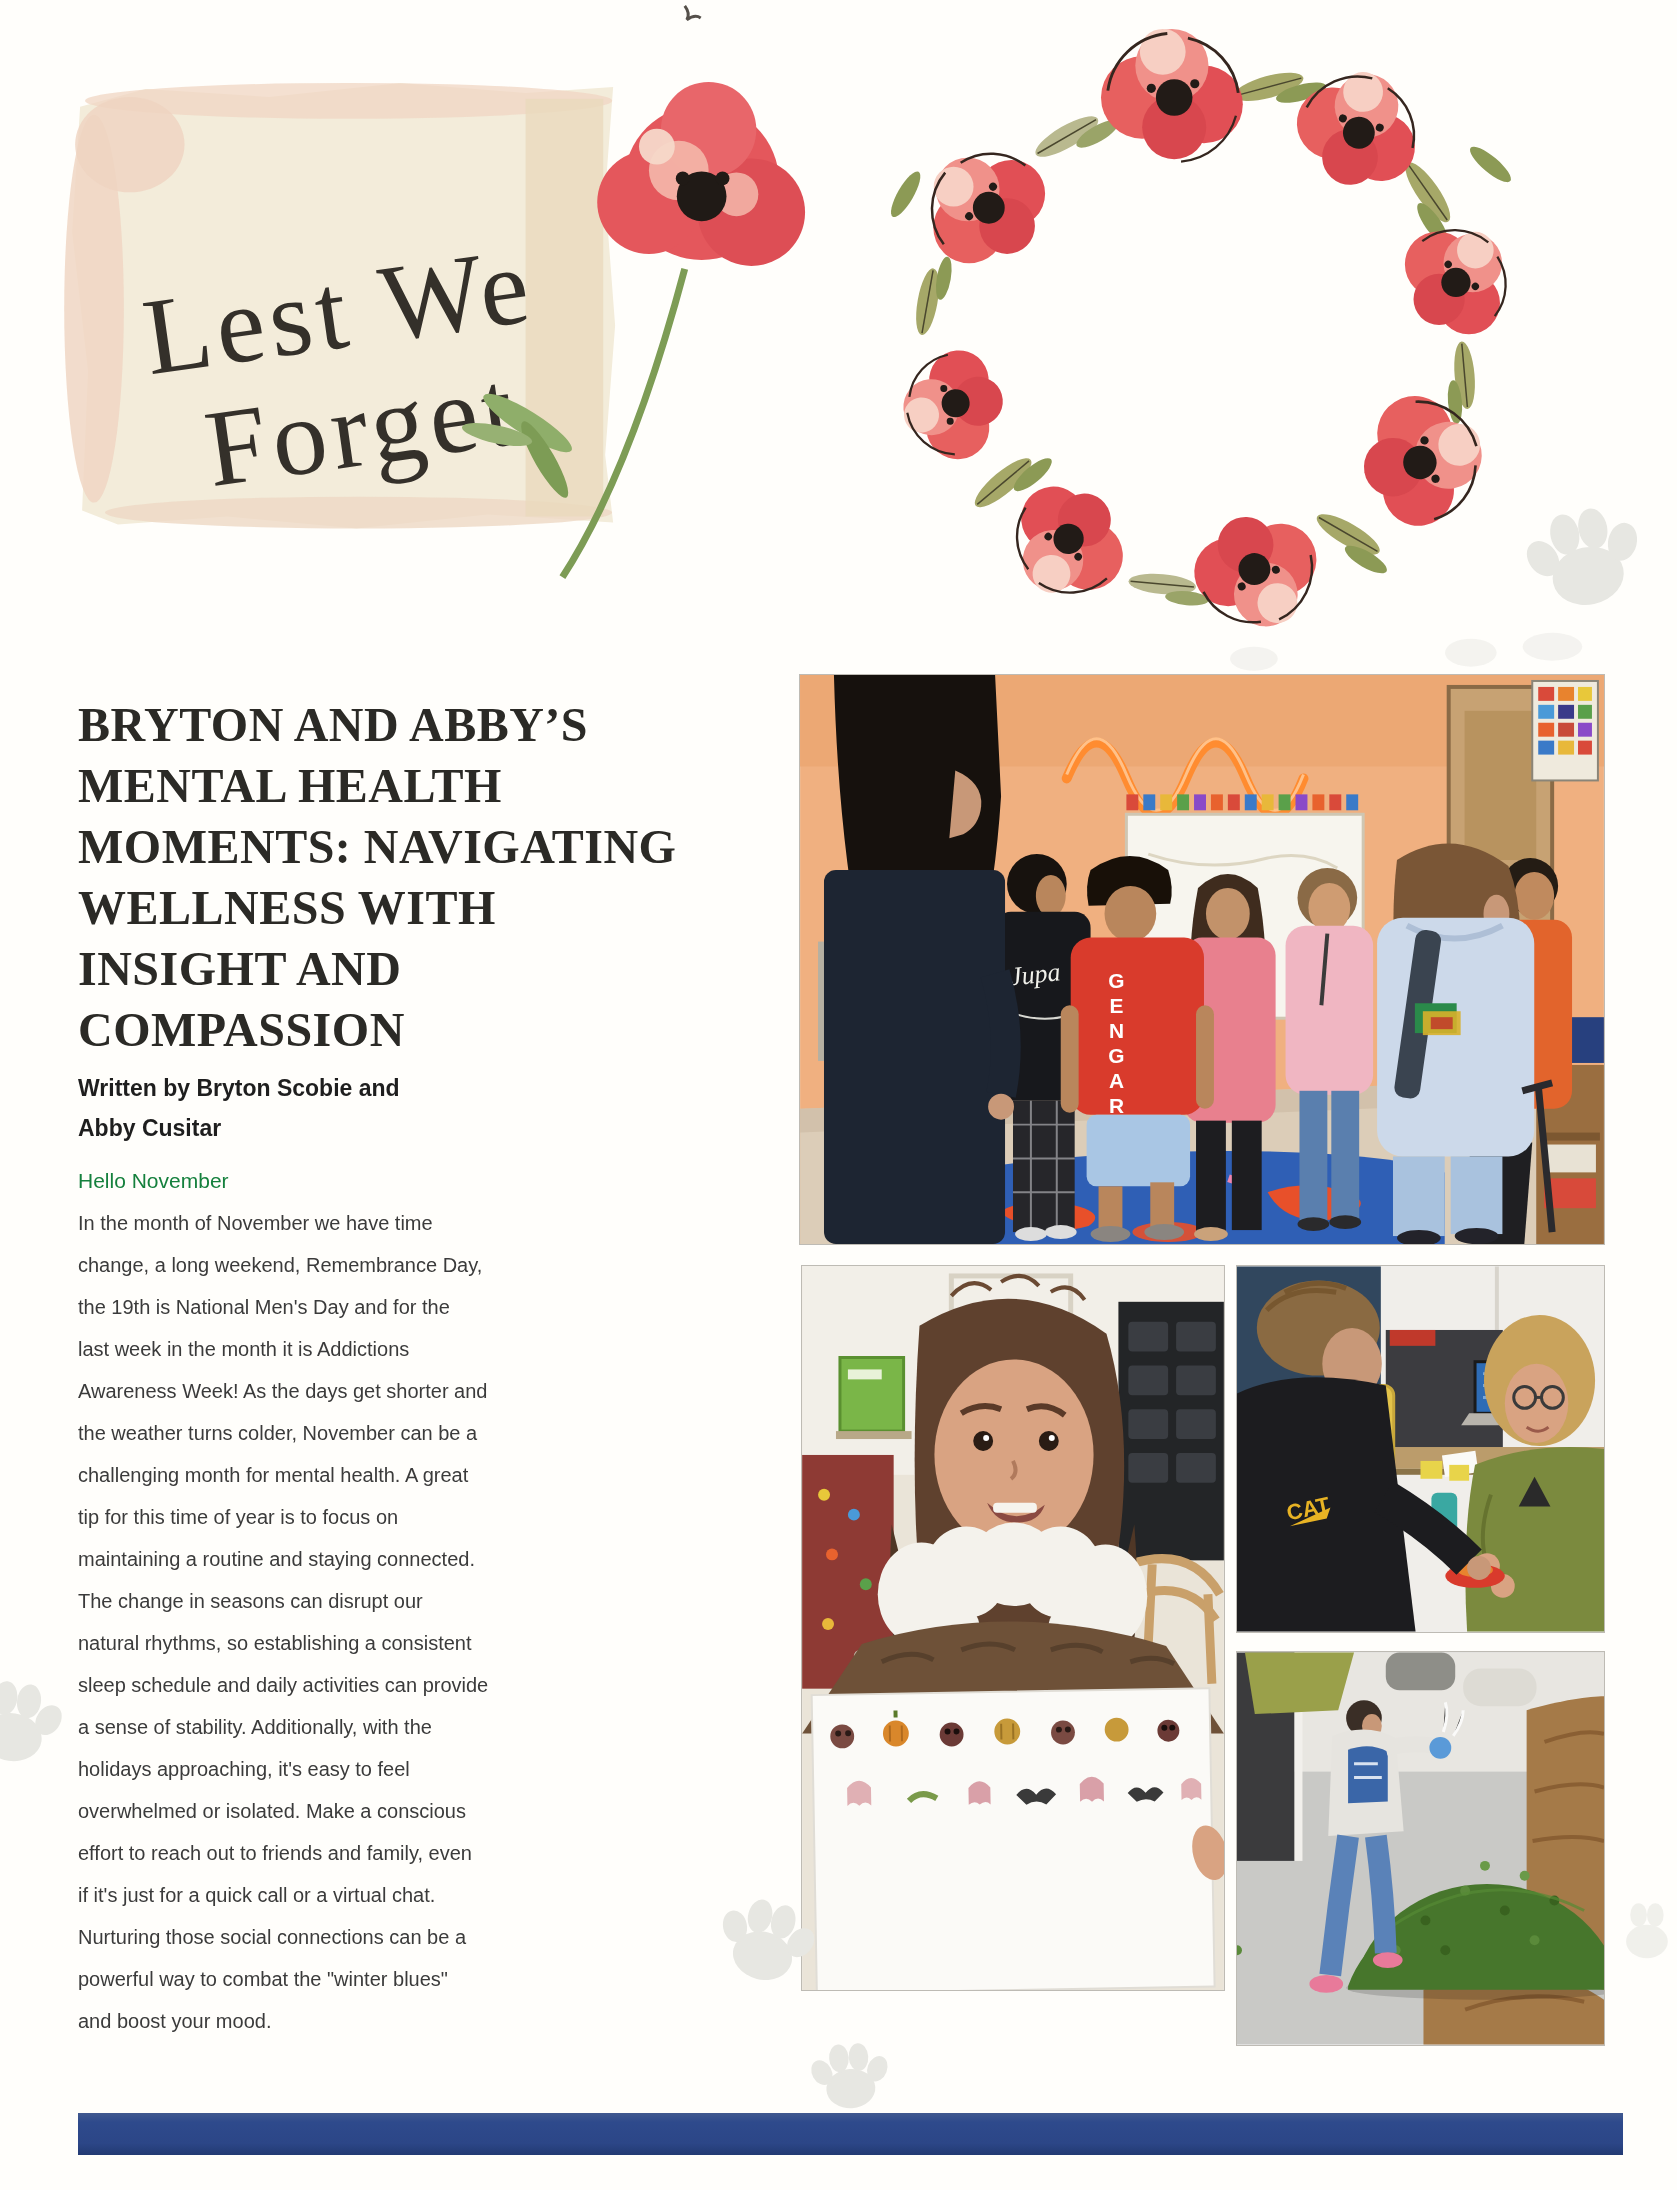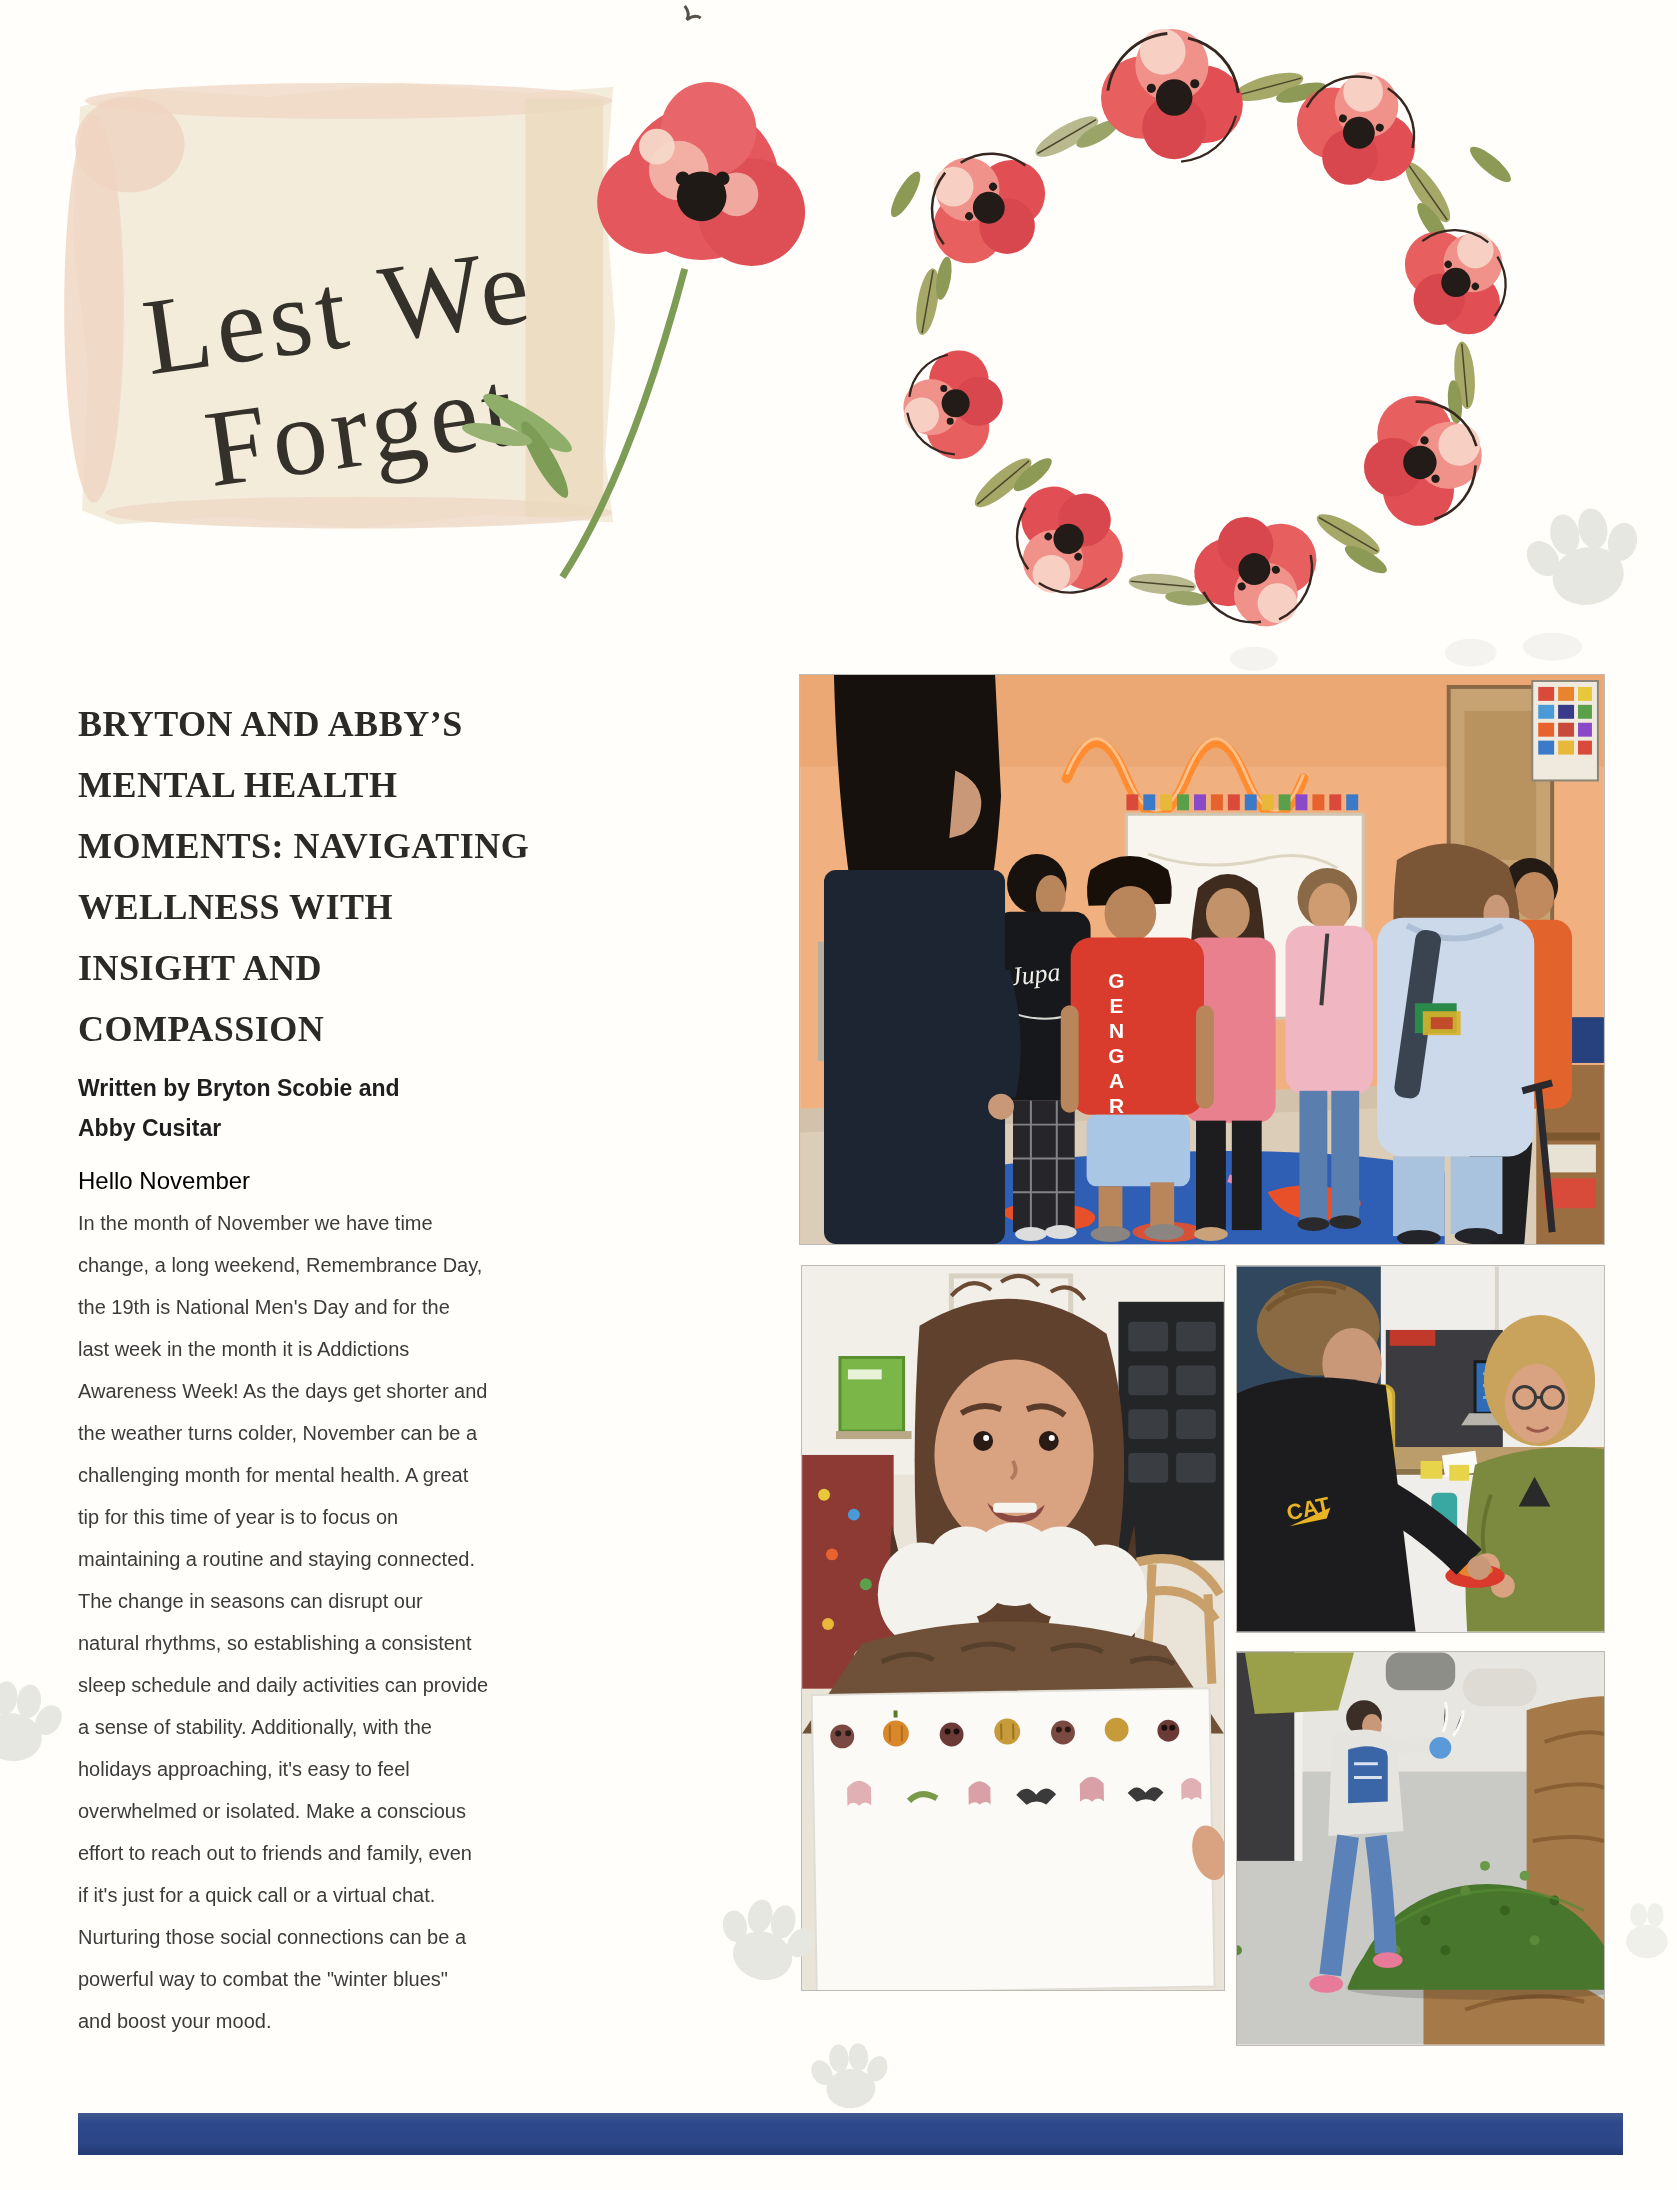--- a/index.html
+++ b/index.html
@@ -8,28 +8,28 @@
     background:#fffefb; overflow:hidden;
     font-family:"Liberation Sans", sans-serif;
   }
   .decor { position:absolute; }
   svg { display:block; }
 
   
   .article { position:absolute; left:78px; top:694px; width:697px; }
   .article h1 {
     margin:0; font-family:"Liberation Serif", serif; font-weight:700;
-    font-size:36px; line-height:61px; letter-spacing:0.5px; color:#2b2a26;
+    font-size:48px; line-height:61px; letter-spacing:0.5px; color:#2b2a26;
     white-space:pre-line;
   }
   .byline {
     margin-top:8px; font-size:23px; font-weight:700; line-height:40px;
     color:#1e1e1e; white-space:pre-line;
   }
-  .greeting { margin-top:12px; font-size:24px; line-height:42px; color:#000000; }
+  .greeting { margin-top:12px; font-size:21px; line-height:42px; color:#15803d; }
   .body-text { margin:0; font-size:20px; line-height:42px; color:#3b3b3b; white-space:pre-line; }
 
   
   .photo { position:absolute; overflow:hidden; outline:1px solid rgba(70,62,50,.35); background:#eee; }
   .photo svg { width:100%; height:100%; }
   .photo-classroom { left:800px; top:675px;  width:804px; height:569px; }
   .photo-girl      { left:802px; top:1266px; width:422px; height:724px; }
   .photo-boy       { left:1237px; top:1266px; width:367px; height:366px; }
   .photo-ball      { left:1237px; top:1652px; width:367px; height:393px; }
 

